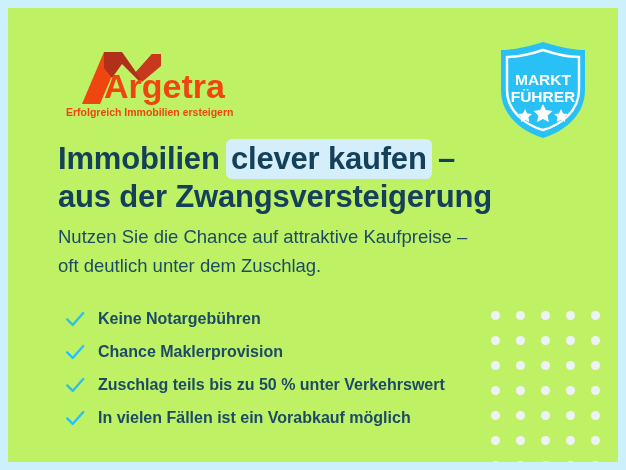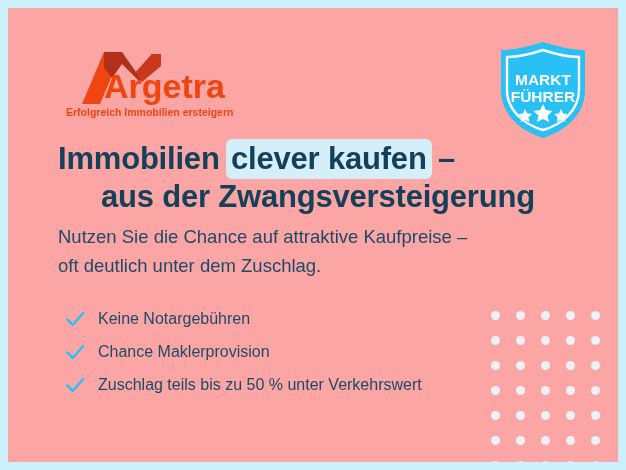--- a/index.html
+++ b/index.html
@@ -13,21 +13,21 @@
     background: #ffffff;
     font-family: "Liberation Sans", sans-serif;
     -webkit-font-smoothing: antialiased;
   }
 
   .banner {
     position: relative;
     width: 626px;
     height: 470px;
     box-sizing: border-box;
-    background: #fca5a5;
+    background: #bef264;
     border: 8px solid #cdf0fd;
     overflow: hidden;
   }
 
   
   .dot-grid {
     position: absolute;
     right: 10px;
     top: 295px;
     display: grid;
@@ -83,21 +83,20 @@
   .headline .hl-mark {
     background: #d4eefa;
     padding: 2px 5px 3px 5px;
     margin: 0 -2px;
     border-radius: 6px;
     box-decoration-break: clone;
     -webkit-box-decoration-break: clone;
   }
   .headline-line2 {
     display: block;
-    text-align: center;
   }
 
   
   .subtitle {
     position: absolute;
     left: 50px;
     top: 214px;
     width: 500px;
     margin: 0;
     font-size: 18.5px;
@@ -129,20 +128,21 @@
     width: 22px;
     height: 22px;
     margin-right: 12px;
     display: block;
   }
   .benefit-label {
     font-size: 16px;
     line-height: 22px;
     color: #1d4a66;
     white-space: nowrap;
+    font-weight: bold;
   }
 </style>
 </head>
 <body>
 
 <div class="banner">
 
   <div class="dot-grid" style="grid-template-columns: repeat(5, 25px); grid-template-rows: repeat(8, 25px);">
       <span></span>
       <span></span>
@@ -231,15 +231,21 @@
         <polyline points="3.5,12.5 9.5,18.5 21,5.5" fill="none" stroke="#29c0f5" stroke-width="2.6" stroke-linecap="round" stroke-linejoin="round"></polyline>
       </svg>
       <span class="benefit-label">Chance Maklerprovision</span>
     </li>
     <li class="benefit">
       <svg class="check-icon" viewBox="0 0 24 24" aria-hidden="true">
         <polyline points="3.5,12.5 9.5,18.5 21,5.5" fill="none" stroke="#29c0f5" stroke-width="2.6" stroke-linecap="round" stroke-linejoin="round"></polyline>
       </svg>
       <span class="benefit-label">Zuschlag teils bis zu 50 % unter Verkehrswert</span>
     </li>
+    <li class="benefit">
+      <svg class="check-icon" viewBox="0 0 24 24" aria-hidden="true">
+        <polyline points="3.5,12.5 9.5,18.5 21,5.5" fill="none" stroke="#29c0f5" stroke-width="2.6" stroke-linecap="round" stroke-linejoin="round"></polyline>
+      </svg>
+      <span class="benefit-label">In vielen Fällen ist ein Vorabkauf möglich</span>
+    </li>
   </ul>
 
 </div>
 
 </body></html>

